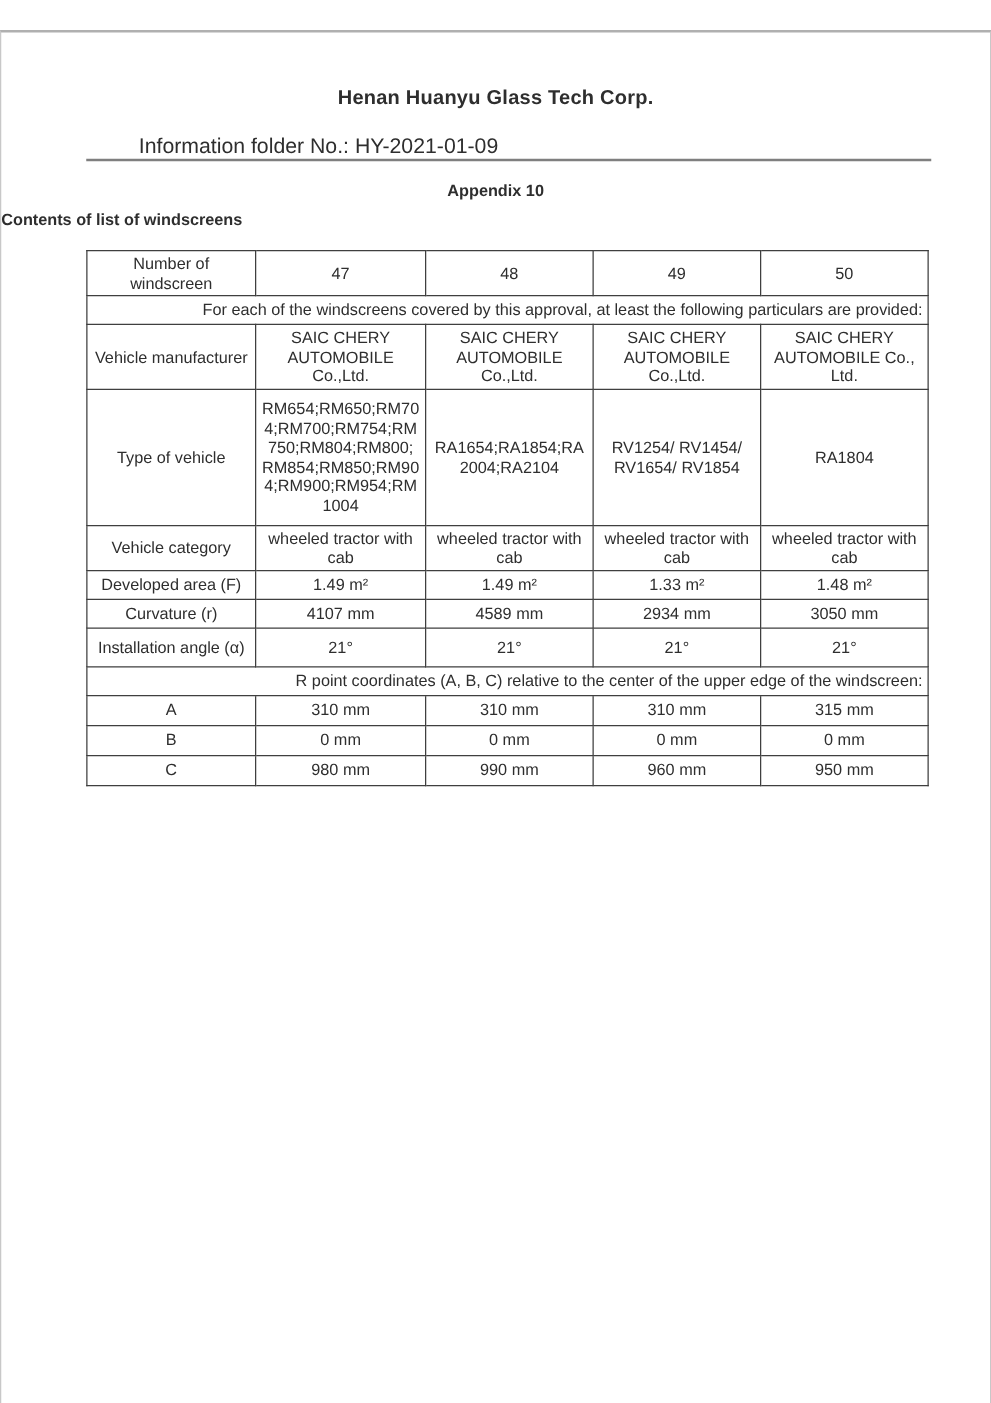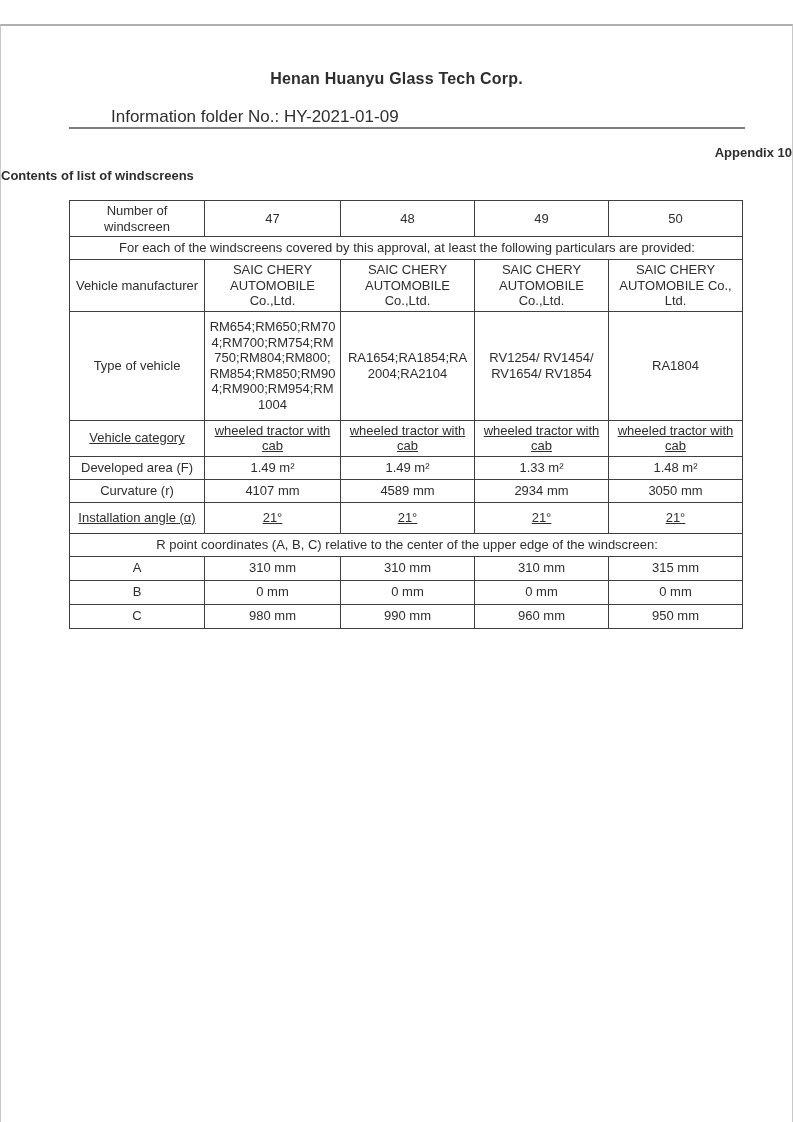--- a/index.html
+++ b/index.html
@@ -33,21 +33,21 @@
   .info-right { text-align: right; }
   .info-right div { margin-bottom: 0; }
   .header-rule {
     margin: 3px 47px 0 68px;
     height: 2px;
     background: #7f7f7f;
     border: none;
   }
   .appendix-title {
     margin-top: 16px;
-    text-align: right;
+    text-align: center;
     font-size: 13px;
     font-weight: bold;
   }
   .contents-subtitle {
     margin-top: 8px;
     font-size: 13px;
     font-weight: bold;
   }
   table.windscreen-table {
     margin: 17px 0 0 68px;
@@ -59,32 +59,32 @@
   }
   .windscreen-table td {
     border: 1px solid #3f3f3f;
     text-align: center;
     vertical-align: middle;
     padding: 2px 4px;
     white-space: pre-line;
     font-weight: normal;
   }
   .windscreen-table td.note-cell {
-    text-align: center;
+    text-align: right;
     padding-left: 6px;
     white-space: normal;
   }
   .windscreen-table td.breakall {
     word-break: break-all;
   }
   tr.h30 { height: 30px; }
   tr.h23 { height: 23px; }
   tr.h47 { height: 47px; }
   tr.h109 { height: 109px; }
-  tr.h31 { height: 31px; text-decoration: underline; }
+  tr.h31 { height: 31px; }
   tr.h25 { height: 25px; }
   tr.h24 { height: 24px; }
 </style>
 </head>
 <body>
 
 <div class="page">
 
   <div class="company-title">Henan Huanyu Glass Tech Corp.</div>
 

